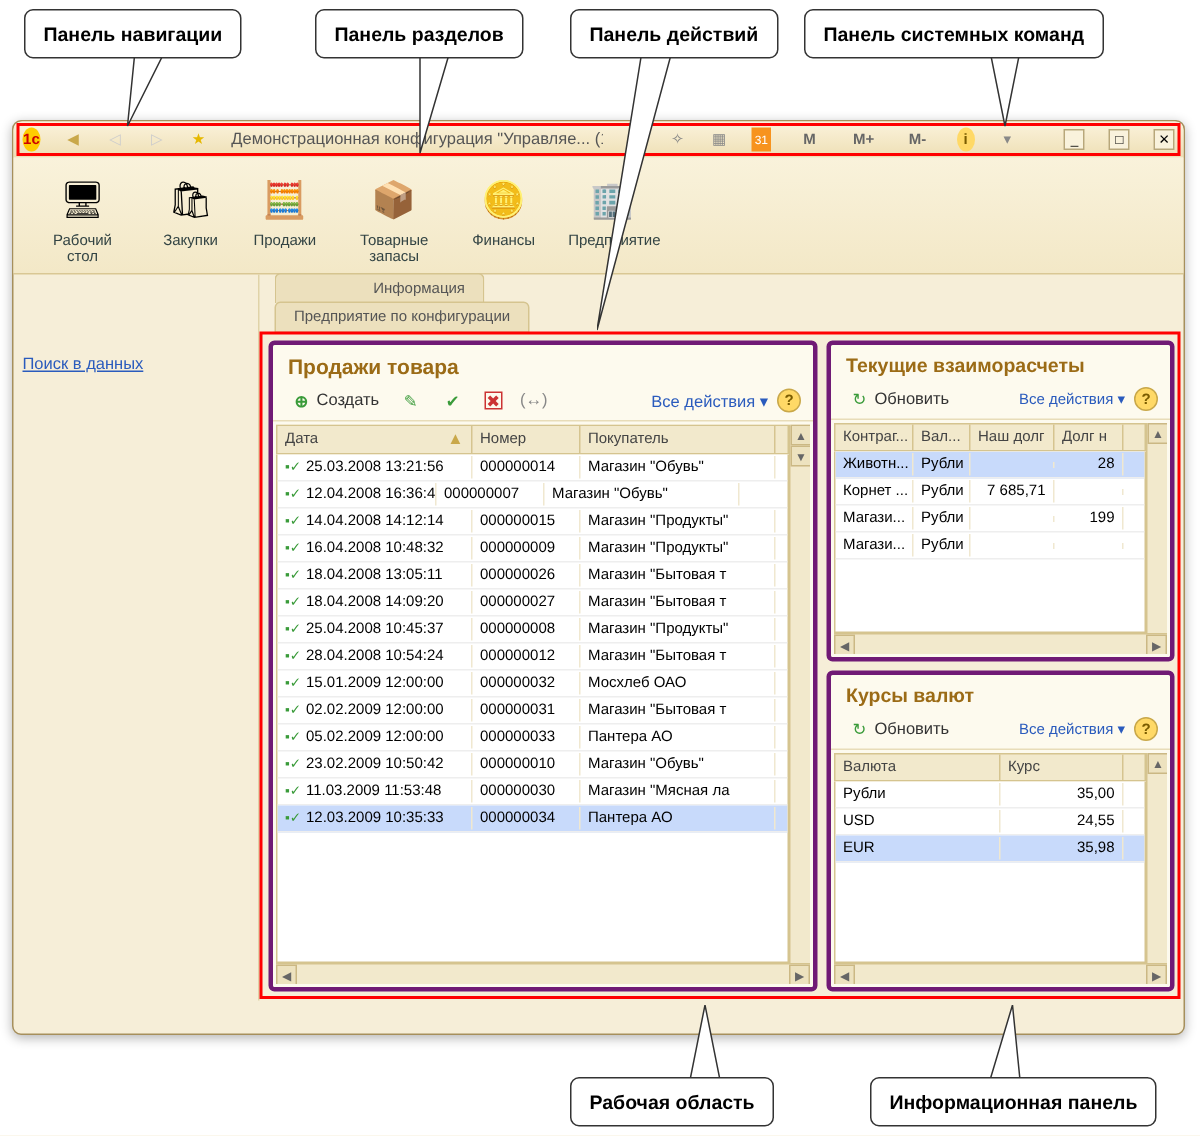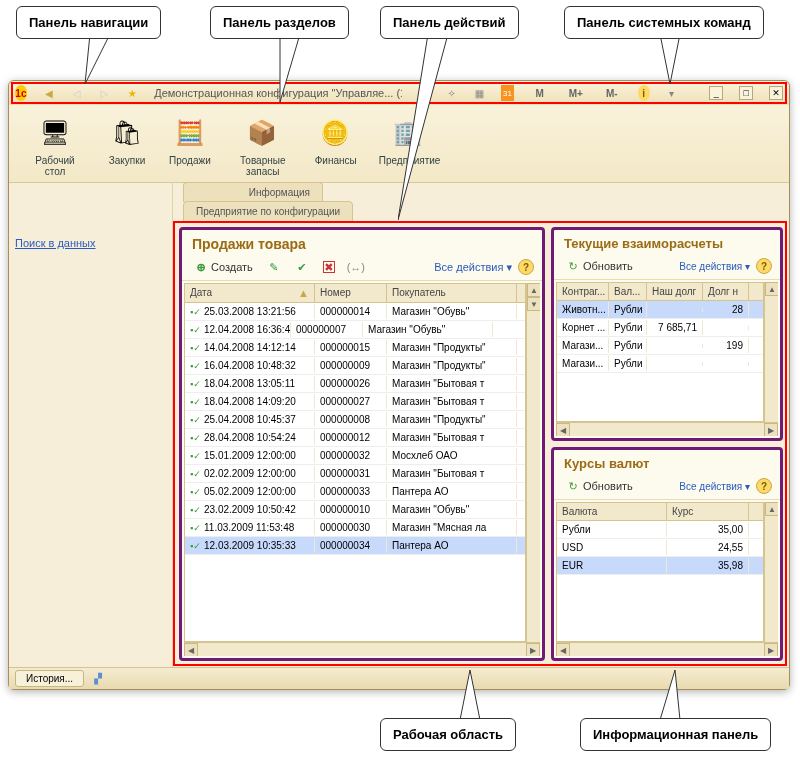--- a/index.html
+++ b/index.html
@@ -1,19 +1,19 @@
 <!DOCTYPE html>
 <html><head>
 <meta charset="utf-8">
 <style>
 *{box-sizing:border-box;margin:0;padding:0;font-family:Arial,sans-serif;font-size:11px}
 body{background:#fff;width:800px;height:757px;position:relative;overflow:hidden}
 .callout{position:absolute;background:#fff;border:1px solid #333;border-radius:6px;padding:8px 12px;font-size:13px;font-weight:bold;z-index:100}
 .callout::after{content:"";position:absolute;width:0;height:0}
-#co1{top:6px;left:16px}#co2{top:6px;left:210px}#co3{top:6px;left:380px}#co4{top:6px;left:564px}
+#co1{top:6px;left:16px}#co2{top:6px;left:210px}#co3{top:6px;left:380px}#co4{top:6px;left:536px}
 #co5{bottom:6px;left:380px}#co6{bottom:6px;left:580px}
 svg.pointer{position:absolute;z-index:99;pointer-events:none}
 .app-window{position:absolute;top:80px;left:8px;width:782px;height:610px;background:#f6eed8;border:1px solid #a68f5c;border-radius:6px;box-shadow:0 2px 8px rgba(0,0,0,.3)}
 .redbox{position:absolute;border:2px solid red;pointer-events:none;z-index:90}
 #rb1{top:1px;left:2px;width:776px;height:22px}
 #rb2{top:140px;left:164px;width:614px;height:445px}
 .titlebar{height:24px;display:flex;align-items:center;gap:16px;padding:0 6px;background:linear-gradient(#fbf3dc,#eedfb5);border-radius:6px 6px 0 0}
 .tb-ico{width:16px;height:16px;display:flex;align-items:center;justify-content:center;font-size:10px;color:#886}
 .tb-title{flex:0 1 auto;color:#555;font-size:11px;white-space:nowrap;overflow:hidden}
 .tb-spacer{flex:1}
@@ -376,17 +376,13 @@
                   <div style="flex:1"></div>
                   <div class="sb-btn">▶</div>
                 </div>
             </div>
           </div>
         </div>
       </div>
     </div>
   </div>
 
-  <div class="statusbar">
-    <span class="stat-btn">История...</span>
-    <span class="tb-ico" style="color:#5a8fd6">▞</span>
-  </div>
 </div>
 
 </body></html>

